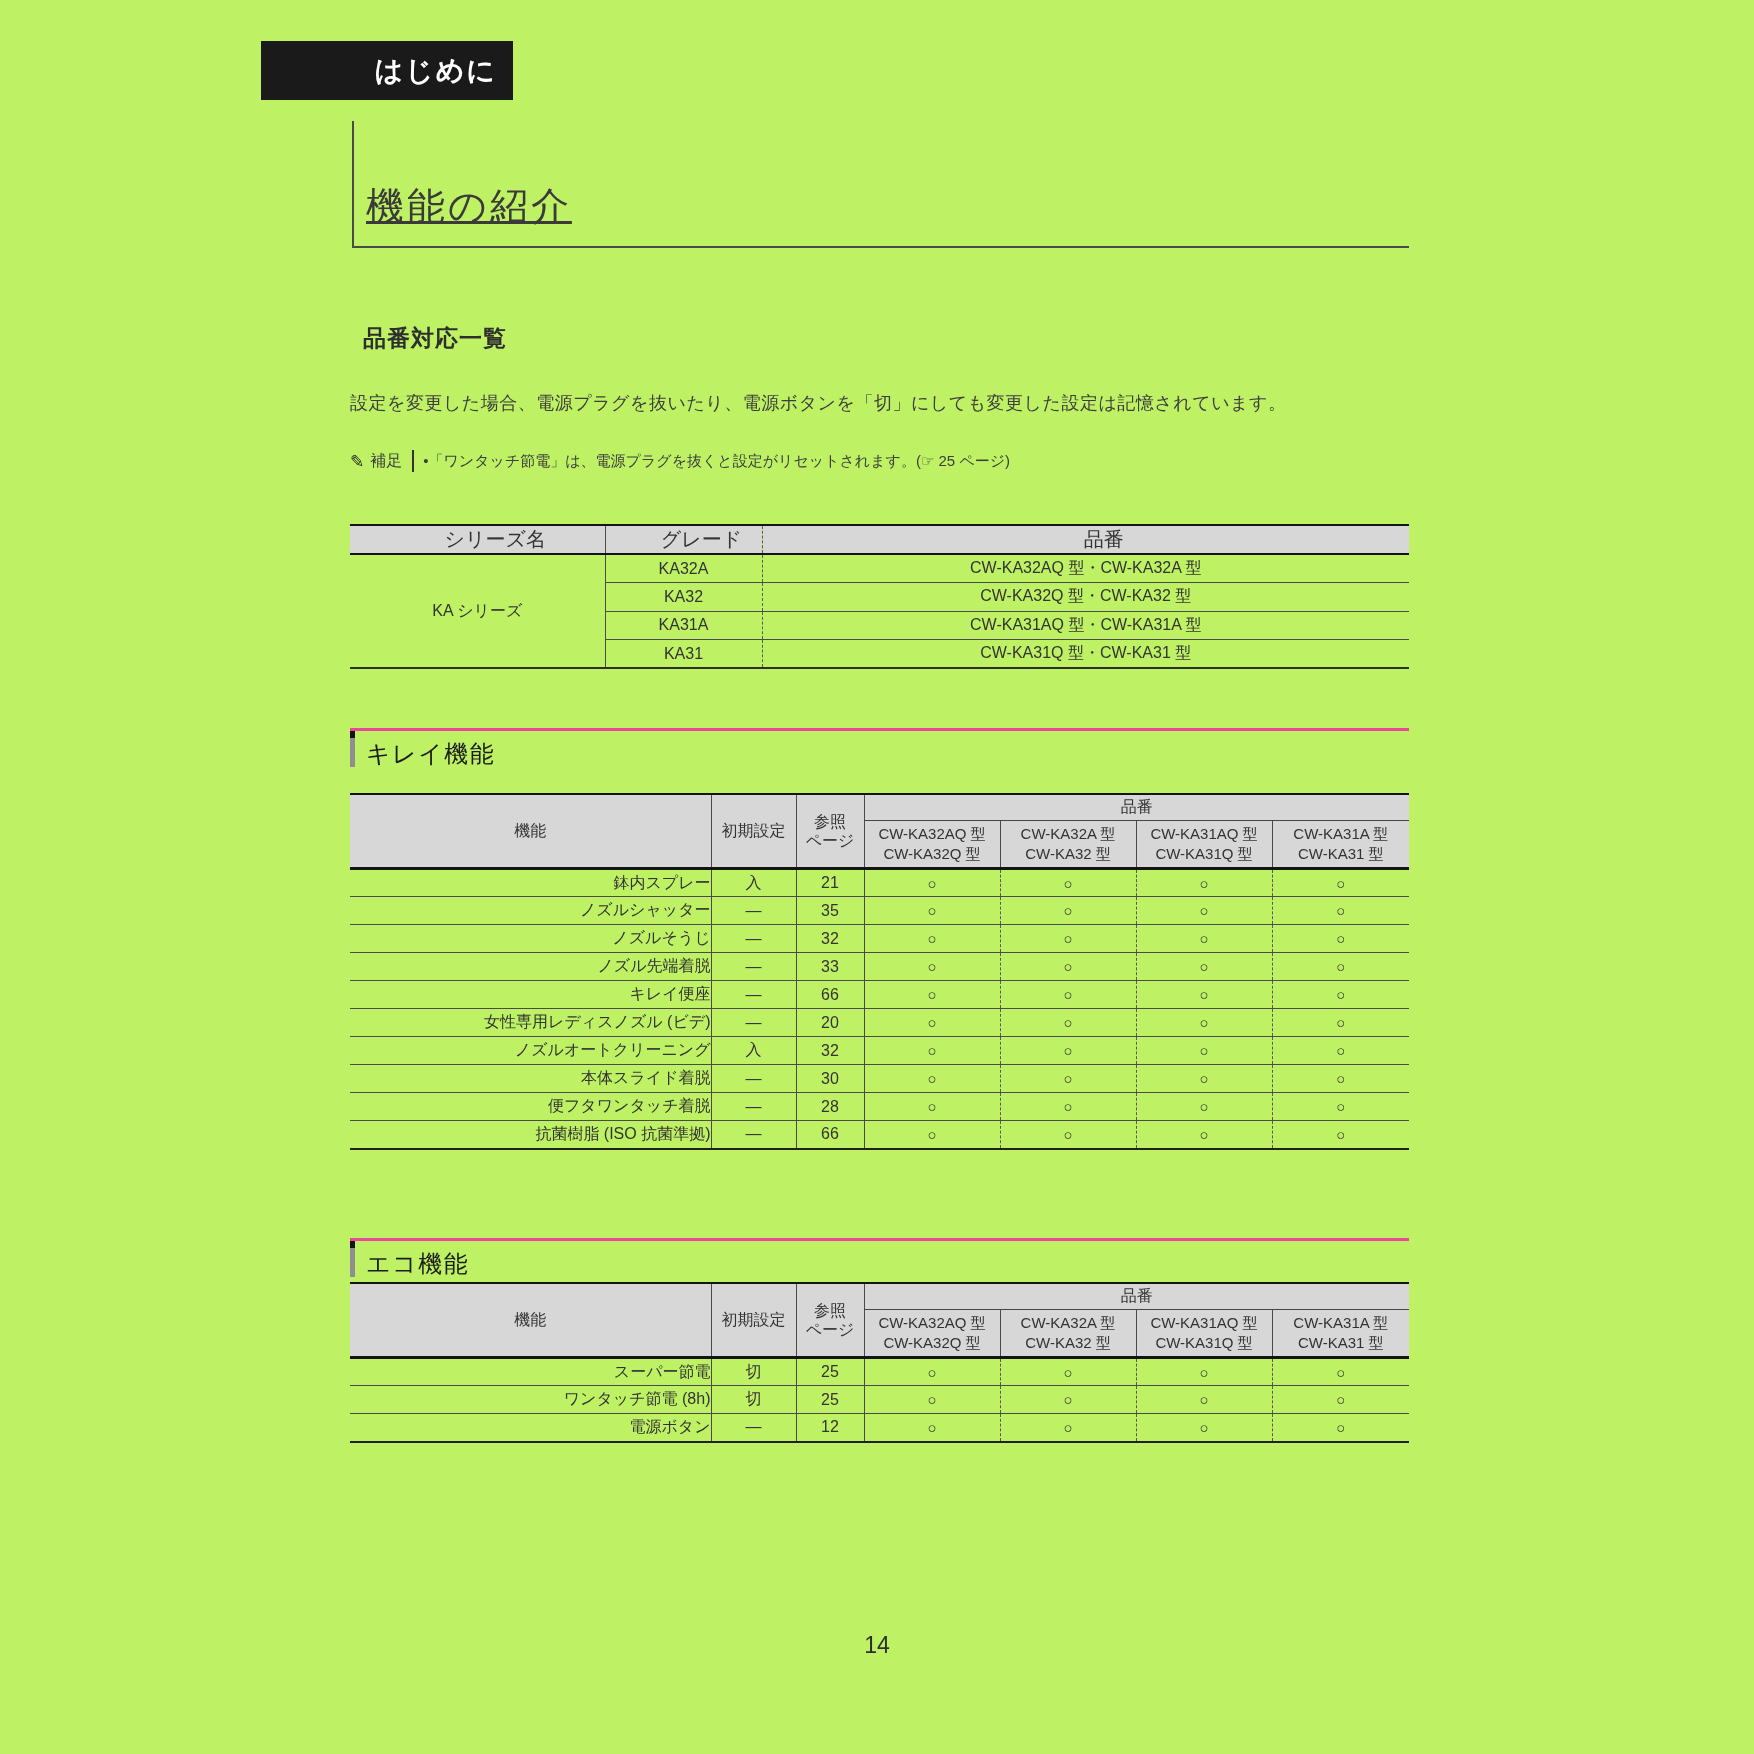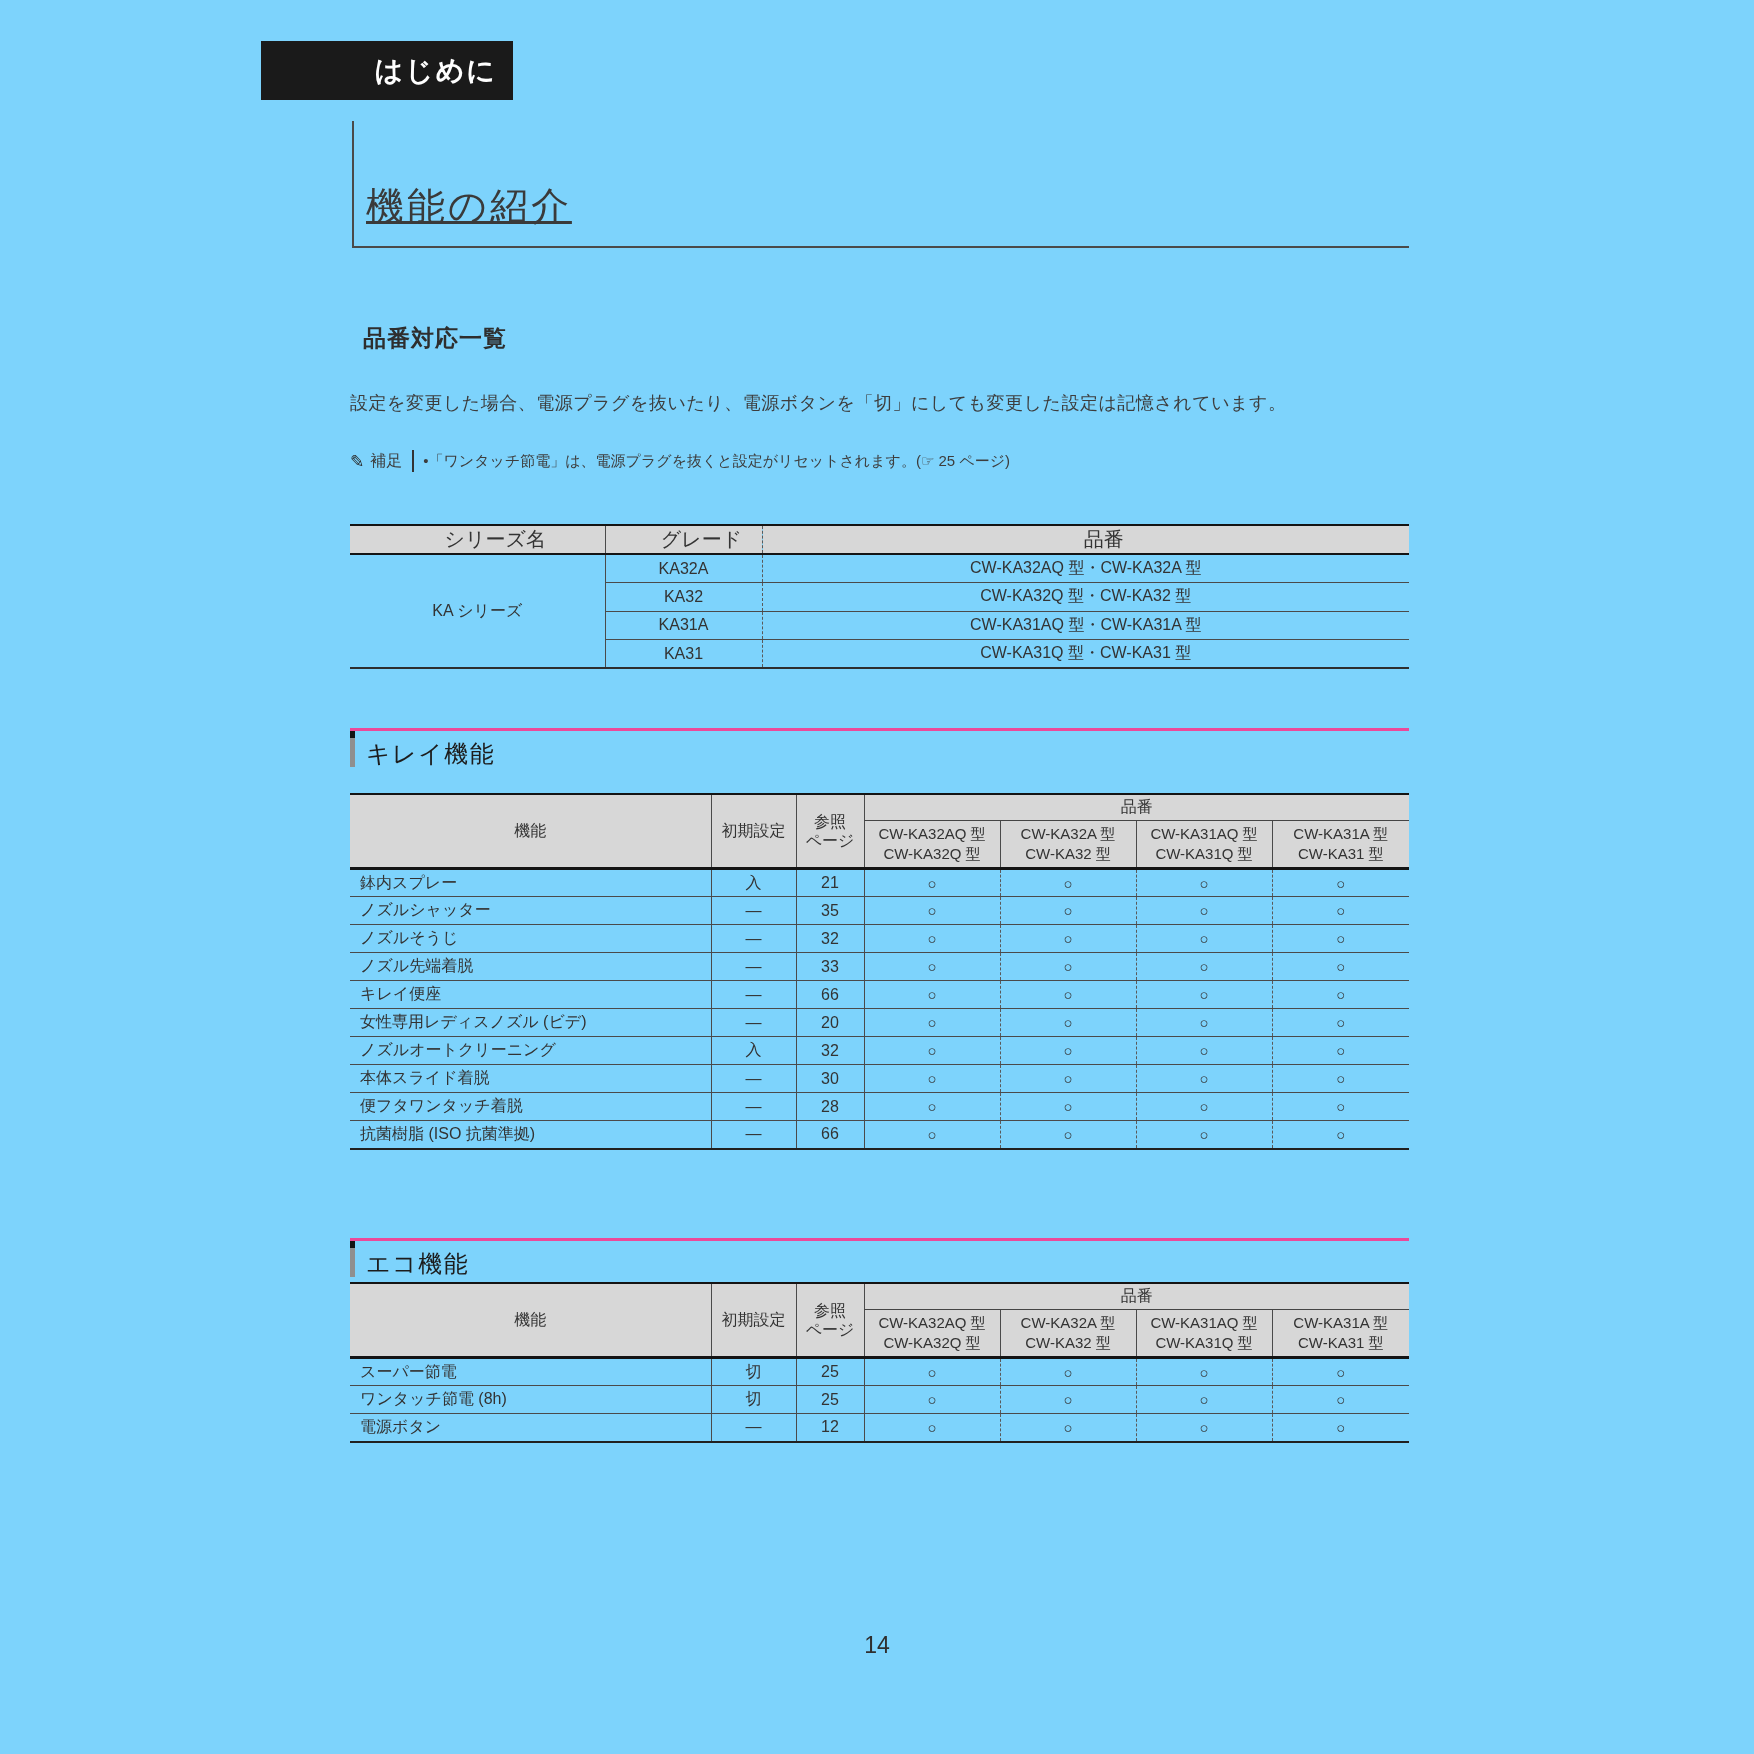--- a/index.html
+++ b/index.html
@@ -1,17 +1,17 @@
 <!DOCTYPE html>
 <html><head>
 <meta charset="utf-8">
 <style>
   html,body{margin:0;padding:0;background:#fff;}
   .page{
-    position:relative;width:1754px;height:1754px;background:#7dd3fc;overflow:hidden;
+    position:relative;width:1754px;height:1754px;background:#bef264;overflow:hidden;
     font-family:"Liberation Sans","DejaVu Sans",sans-serif;color:#333;
   }
   
   .black-tab{
     position:absolute;left:261px;top:41px;width:252px;height:59px;
     background:#1a1a1a;color:#fff;font-size:28px;font-weight:bold;
     display:flex;align-items:center;justify-content:flex-end;
     padding-right:16px;box-sizing:border-box;letter-spacing:2px;
   }
   
@@ -59,21 +59,21 @@
   .ftable{width:1059px;border-top:2.5px solid #141414;border-bottom:2.5px solid #202020;}
   .ftable thead th{background:#d7d7d7;color:#333;}
   .ftable .h1row th{height:25px;font-size:16px;}
   .ftable .h2row th{height:46px;font-size:15px;line-height:20px;}
   .ftable thead th[rowspan]{border-bottom:3px solid #141414;}
   .ftable .h2row th{border-bottom:3px solid #141414;}
   .ftable .h1row th.group{border-bottom:1px solid #444;}
   .ftable .ref-th{font-size:16px;line-height:19px;}
   .ftable tbody tr{height:28px;}
   .ftable tbody td{font-size:16px;color:#333;}
-  .ftable tbody td.fcell{text-align:left;padding-left:10px;}
+  .ftable tbody td.fcell{text-align:right;padding-left:10px;}
   .ftable tbody td.mark{font-size:15px;}
   .kirei-table{top:793px;}
   .eco-table{top:1282px;}
   .kirei-section{top:728px;}
   .eco-section{top:1238px;}
   
   .page-num{position:absolute;left:0;top:1632px;width:100%;text-align:center;
     font-size:23px;color:#2f2f2f;}
 </style>
 </head>

